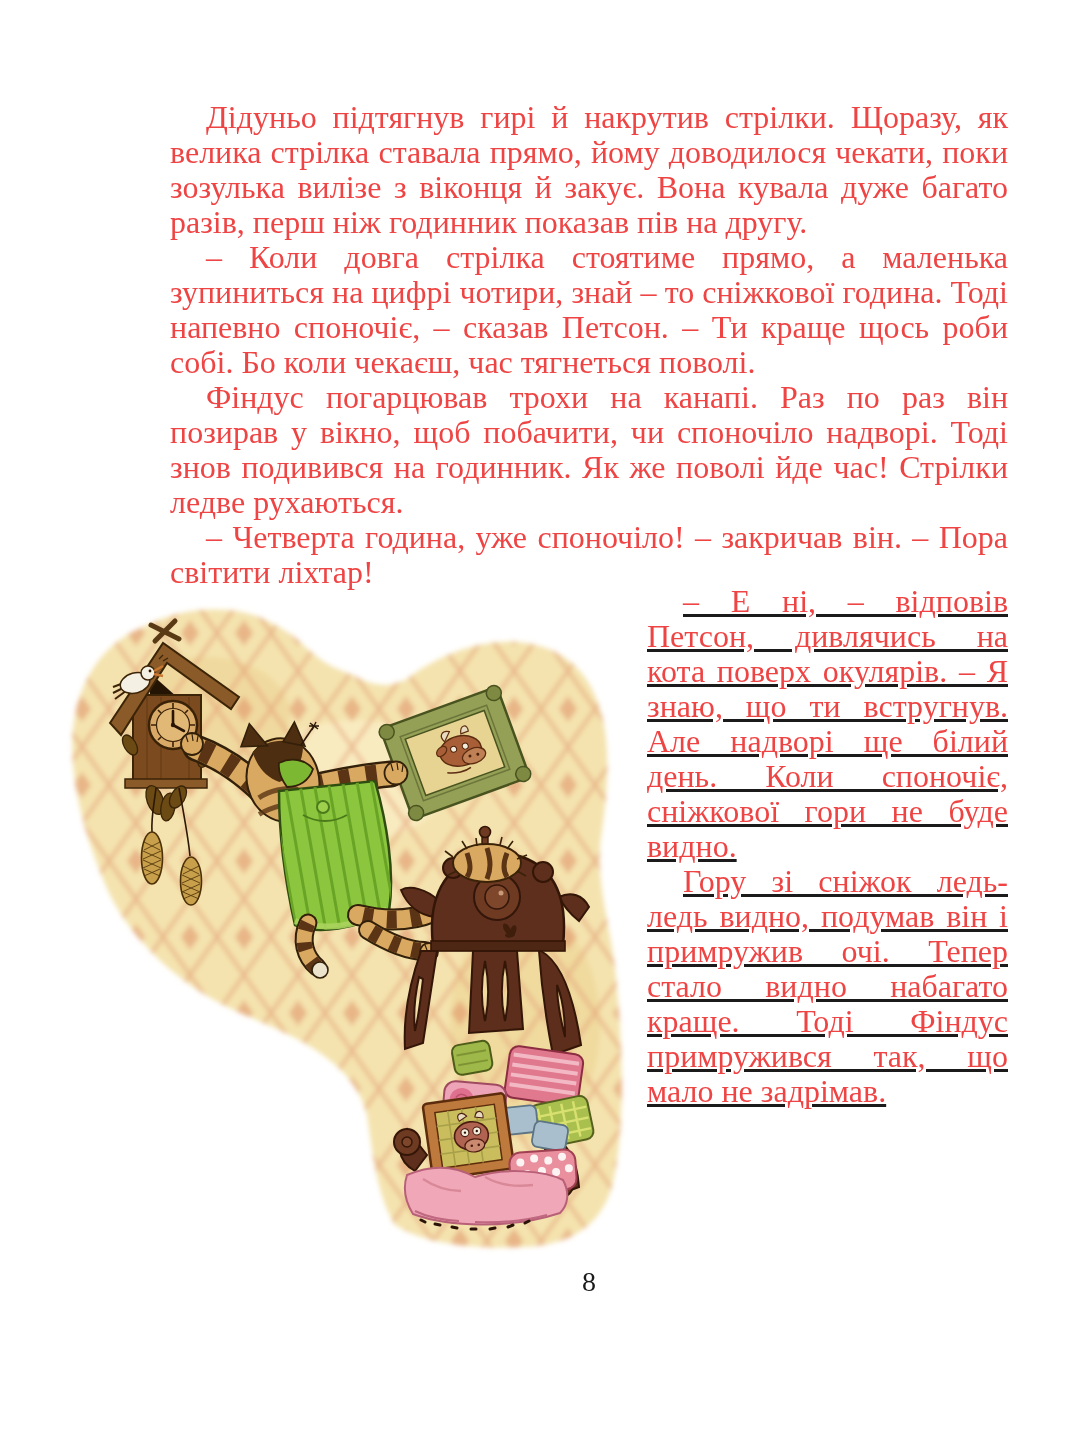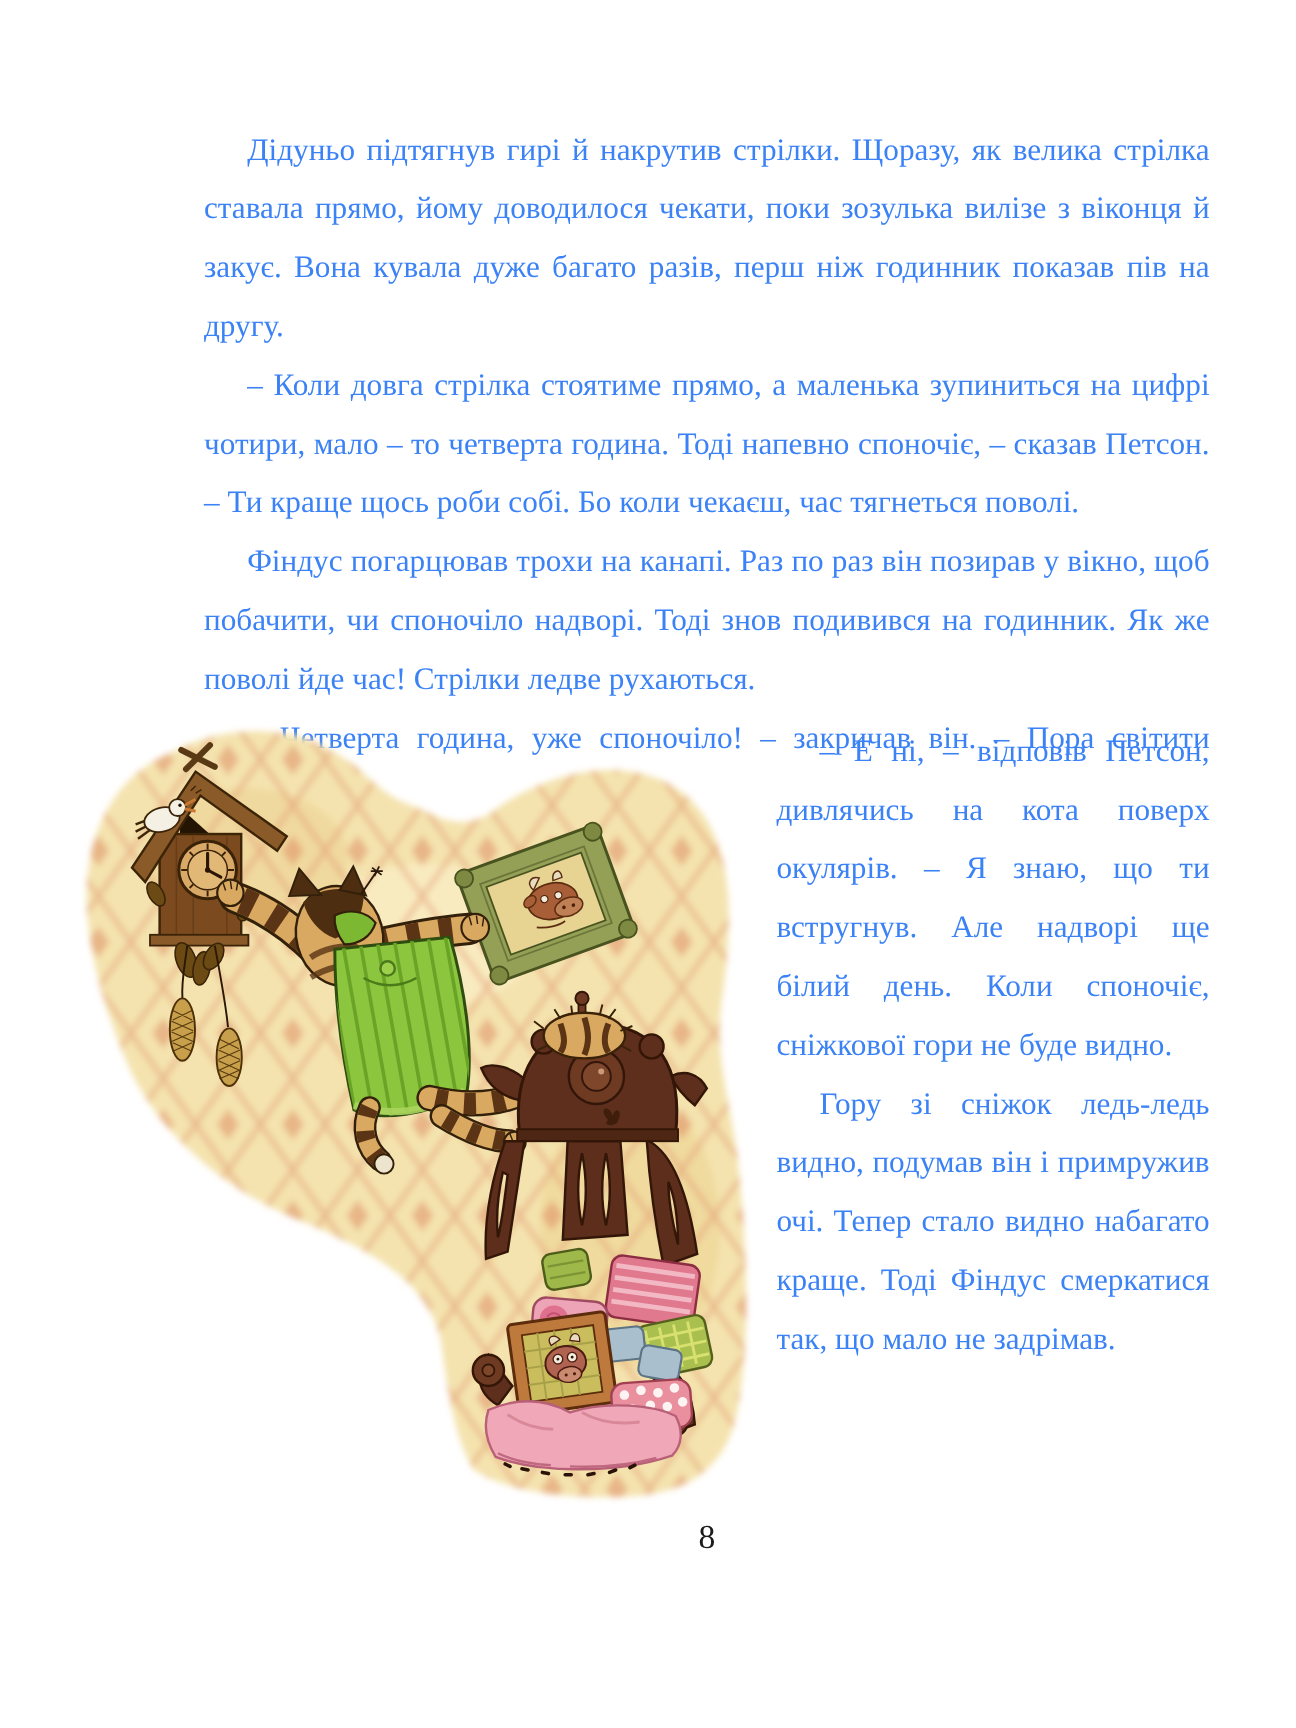--- a/index.html
+++ b/index.html
@@ -8,52 +8,52 @@
     background:#ffffff;
     position:relative;
     font-family:"Liberation Serif", serif;
     color:#1b1b1b;
     overflow:hidden;
   }
   .text-main{
     position:absolute;left:170px;top:100px;width:838px;
   }
   .text-right{
-    position:absolute;left:647px;top:601px;width:361px;
+    position:absolute;left:647px;top:584px;width:361px;text-decoration:underline;
   }
   p.para{
     margin:0;
-    font-size:26px;
-    line-height:49px;
+    font-size:32px;
+    line-height:35px;
     text-align:justify;
     text-indent:36px;
-    color:#3b82f6;
+    color:#ef4444;
     hyphens:auto;
   }
   .page-num{
     position:absolute;left:170px;top:1266px;width:838px;
     text-align:center;font-size:28px;color:#1b1b1b;
   }
   .illus{
     position:absolute;left:55px;top:595px;width:585px;height:660px;
   }
 </style>
 </head>
 <body>
 
 <div class="text-main">
   <p class="para">Дідуньо підтягнув гирі й накрутив стрілки. Щоразу, як велика стрілка ставала прямо, йому доводилося чекати, поки зозулька вилізе з віконця й закує. Вона кувала дуже багато разів, перш ніж годинник показав пів на другу.</p>
-  <p class="para">– Коли довга стрілка стоятиме прямо, а маленька зупиниться на цифрі чотири, мало – то четверта година. Тоді напевно споночіє, – сказав Петсон. – Ти краще щось роби собі. Бо коли чекаєш, час тягнеться поволі.</p>
+  <p class="para">– Коли довга стрілка стоятиме прямо, а маленька зупиниться на цифрі чотири, знай – то сніжкової година. Тоді напевно споночіє, – сказав Петсон. – Ти краще щось роби собі. Бо коли чекаєш, час тягнеться поволі.</p>
   <p class="para">Фіндус погарцював трохи на канапі. Раз по раз він позирав у вікно, щоб побачити, чи споночіло надворі. Тоді знов подивився на годинник. Як же поволі йде час! Стрілки ледве рухаються.</p>
   <p class="para">– Четверта година, уже споночіло! – закричав він. – Пора світити ліхтар!</p>
 </div>
 
 <div class="text-right">
   <p class="para">– Е ні, – відповів Петсон, дивлячись на кота поверх окулярів. – Я знаю, що ти встругнув. Але надворі ще білий день. Коли споночіє, сніжкової гори не буде видно.</p>
-  <p class="para">Гору зі сніжок ледь-ледь видно, подумав він і примружив очі. Тепер стало видно набагато краще. Тоді Фіндус смеркатися так, що мало не задрімав.</p>
+  <p class="para">Гору зі сніжок ледь-ледь видно, подумав він і примружив очі. Тепер стало видно набагато краще. Тоді Фіндус примружився так, що мало не задрімав.</p>
 </div>
 
 <div class="illus">
 <svg width="585" height="660" viewBox="0 0 585 660" xmlns="http://www.w3.org/2000/svg">
   <defs>
     <filter id="soft" x="-10%" y="-10%" width="120%" height="120%">
           <feGaussianBlur stdDeviation="2.5"></feGaussianBlur>
         </filter>
     <pattern id="lattice" width="54" height="76" patternUnits="userSpaceOnUse">
       <path d="M27 0 L54 38 L27 76 L0 38 Z" fill="none" stroke="#e29a72" stroke-width="3.5" opacity="0.85"></path>

